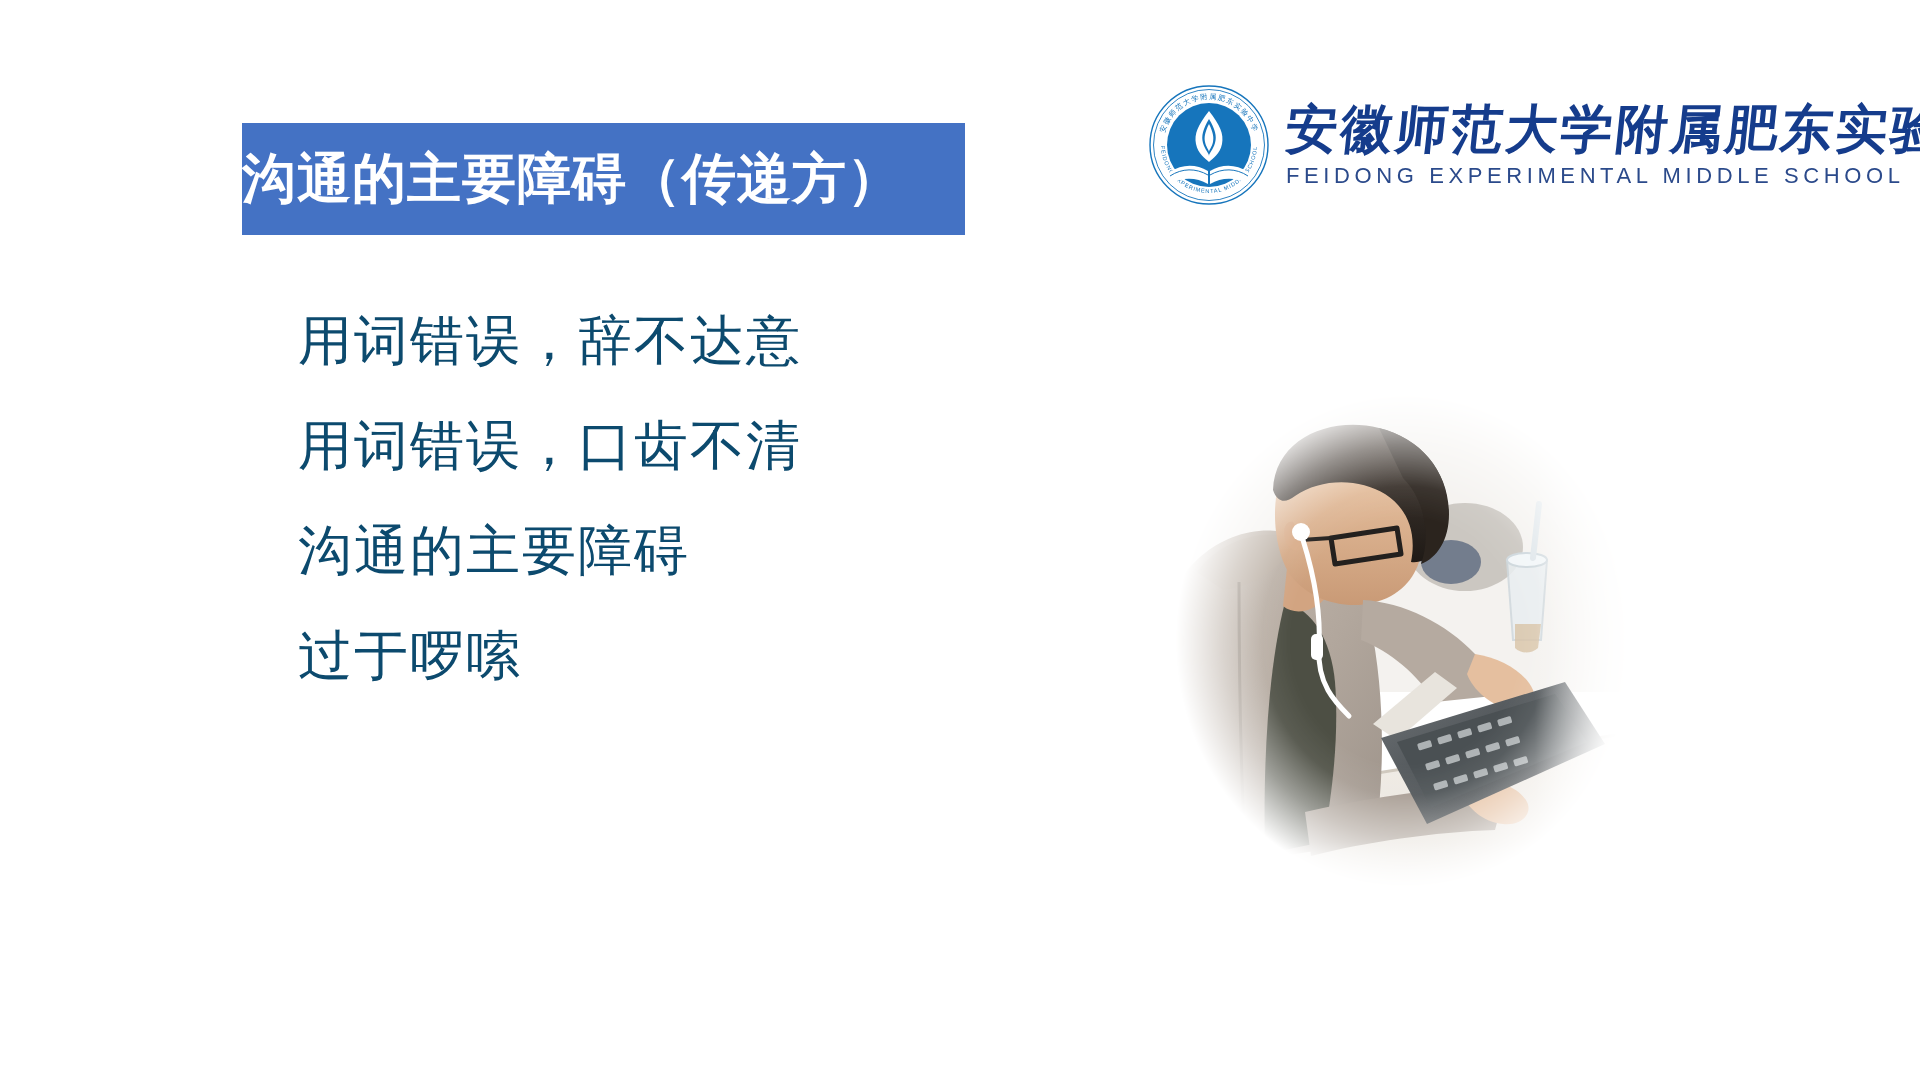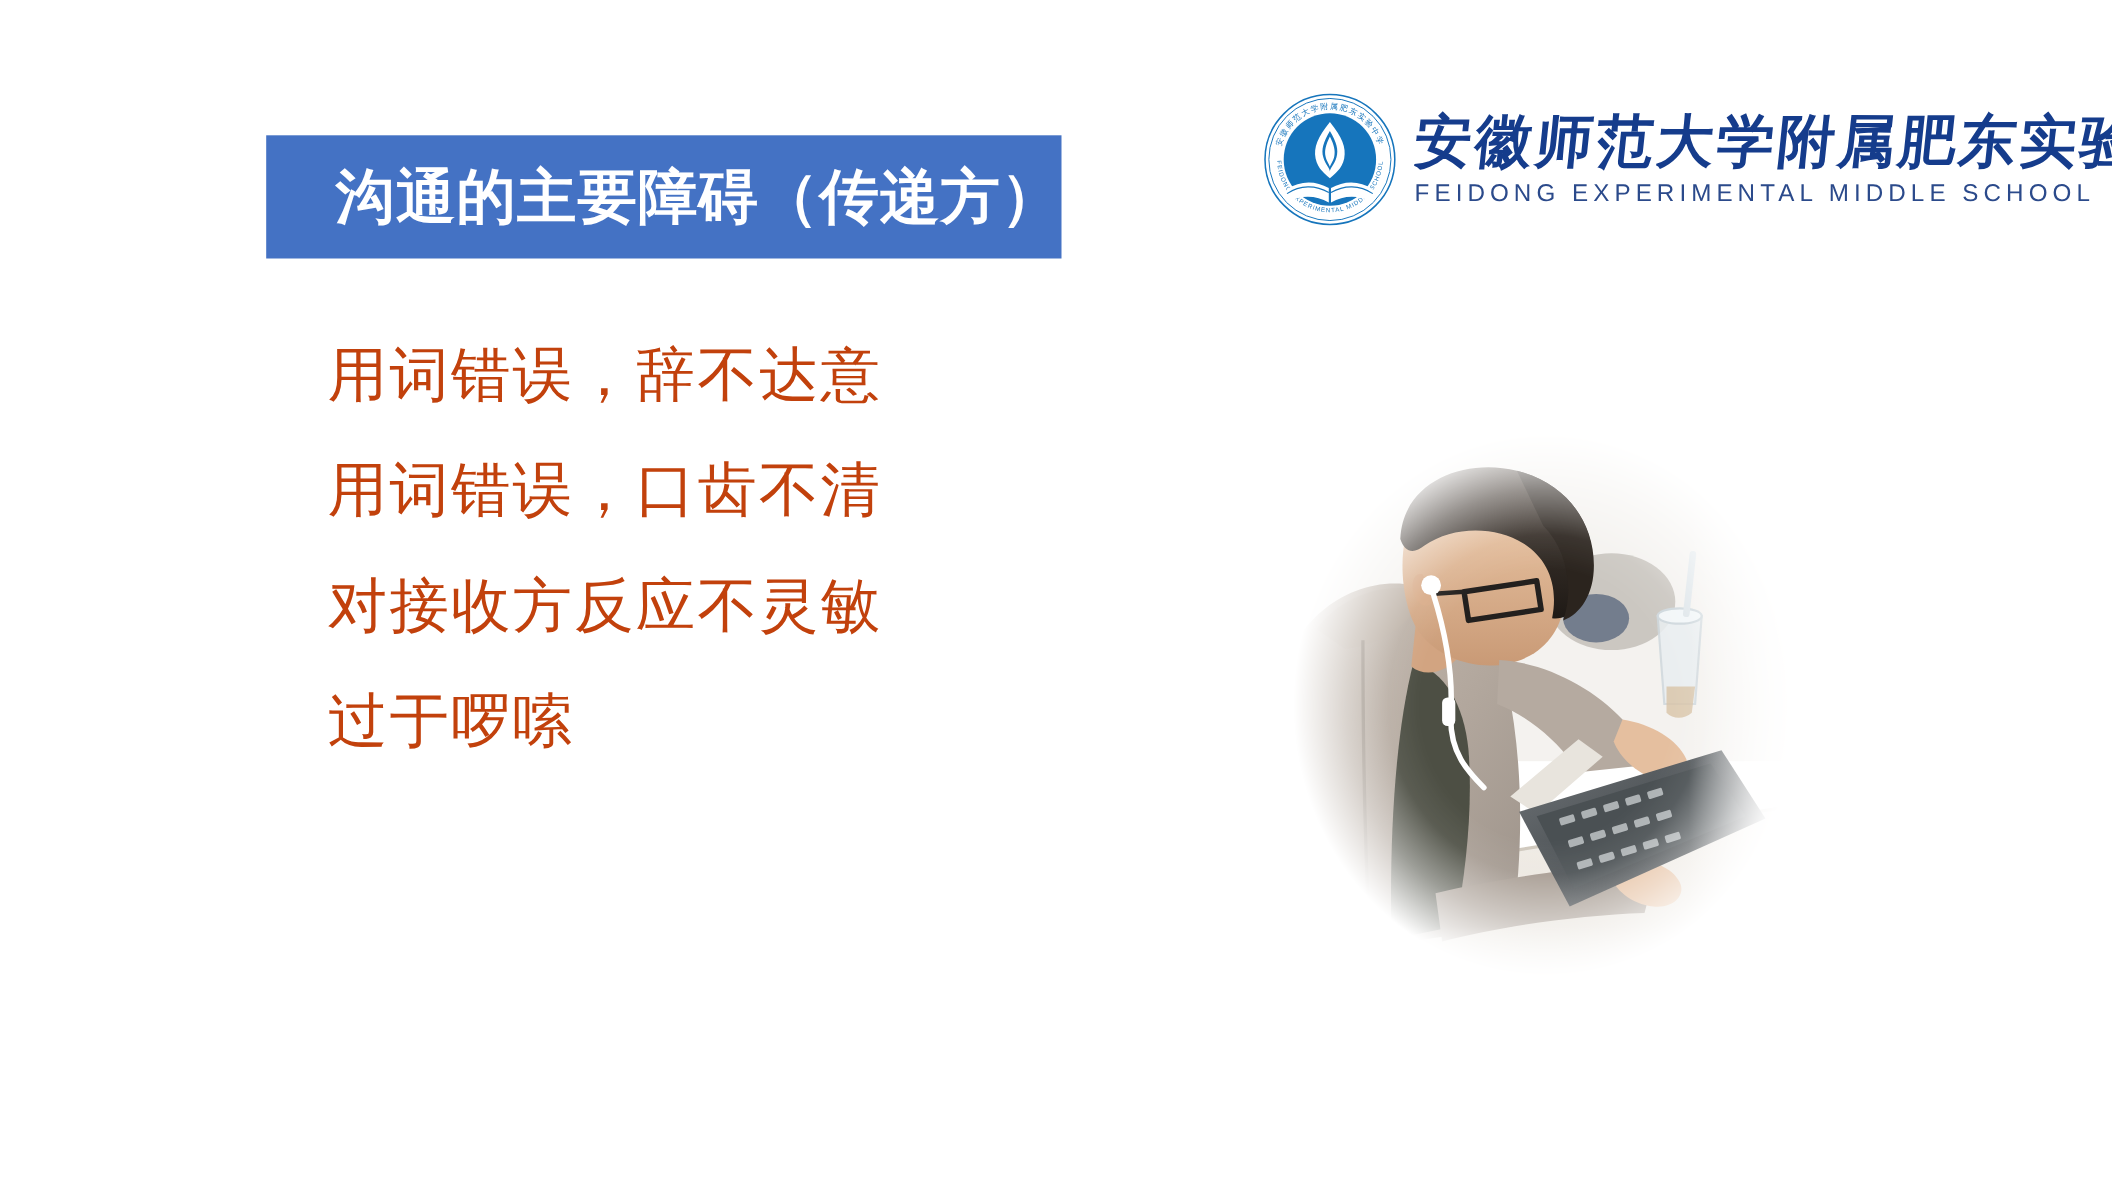--- a/index.html
+++ b/index.html
@@ -7,32 +7,32 @@
     width:1920px;height:1080px;
     background:#ffffff;
     font-family:"Liberation Sans","DejaVu Sans",sans-serif;
     overflow:hidden;position:relative;
   }
   .slide{position:absolute;inset:0;background:#fff;}
 
   
   .title-banner{
     position:absolute;left:242px;top:123px;width:723px;height:112px;
-    background:#4472C4;display:flex;align-items:center;justify-content:flex-end;
+    background:#4472C4;display:flex;align-items:center;justify-content:flex-start;
   }
   .title-text{
     color:#ffffff;font-weight:bold;font-size:54px;
     letter-spacing:1px;line-height:1;white-space:nowrap;
     font-family:"DejaVu Sans","Liberation Sans",sans-serif;
   }
 
   
   .body-block{position:absolute;left:298px;top:288px;}
   .body-line{
-    color:#c2410c;font-size:54px;font-weight:500;line-height:105px;
+    color:#0c4a6e;font-size:54px;font-weight:500;line-height:105px;
     letter-spacing:2px;white-space:nowrap;
     font-family:"DejaVu Sans","Liberation Sans",sans-serif;
   }
 
   
   .logo{position:absolute;left:1148px;top:84px;display:flex;align-items:center;}
   .logo-emblem{position:relative;width:122px;height:122px;flex:0 0 122px;}
   .logo-emblem svg{display:block;width:122px;height:122px;}
   .logo-words{margin-left:16px;display:flex;flex-direction:column;align-items:flex-start;}
   .logo-cn{
@@ -62,21 +62,21 @@
 
 <div class="slide">
 
   <div class="title-banner">
     <span class="title-text">沟通的主要障碍（传递方）</span>
   </div>
 
   <div class="body-block">
     <div class="body-line">用词错误，辞不达意</div>
     <div class="body-line">用词错误，口齿不清</div>
-    <div class="body-line">对接收方反应不灵敏</div>
+    <div class="body-line">沟通的主要障碍</div>
     <div class="body-line">过于啰嗦</div>
   </div>
 
   <div class="logo">
 
     <div class="logo-emblem">
       <svg viewBox="0 0 122 122" xmlns="http://www.w3.org/2000/svg">
         <defs>
           <path id="arcTop" d="M 15,61 A 46,46 0 0 1 107,61"></path>
           <path id="arcBot" d="M 13,61 A 48,48 0 0 0 109,61"></path>

